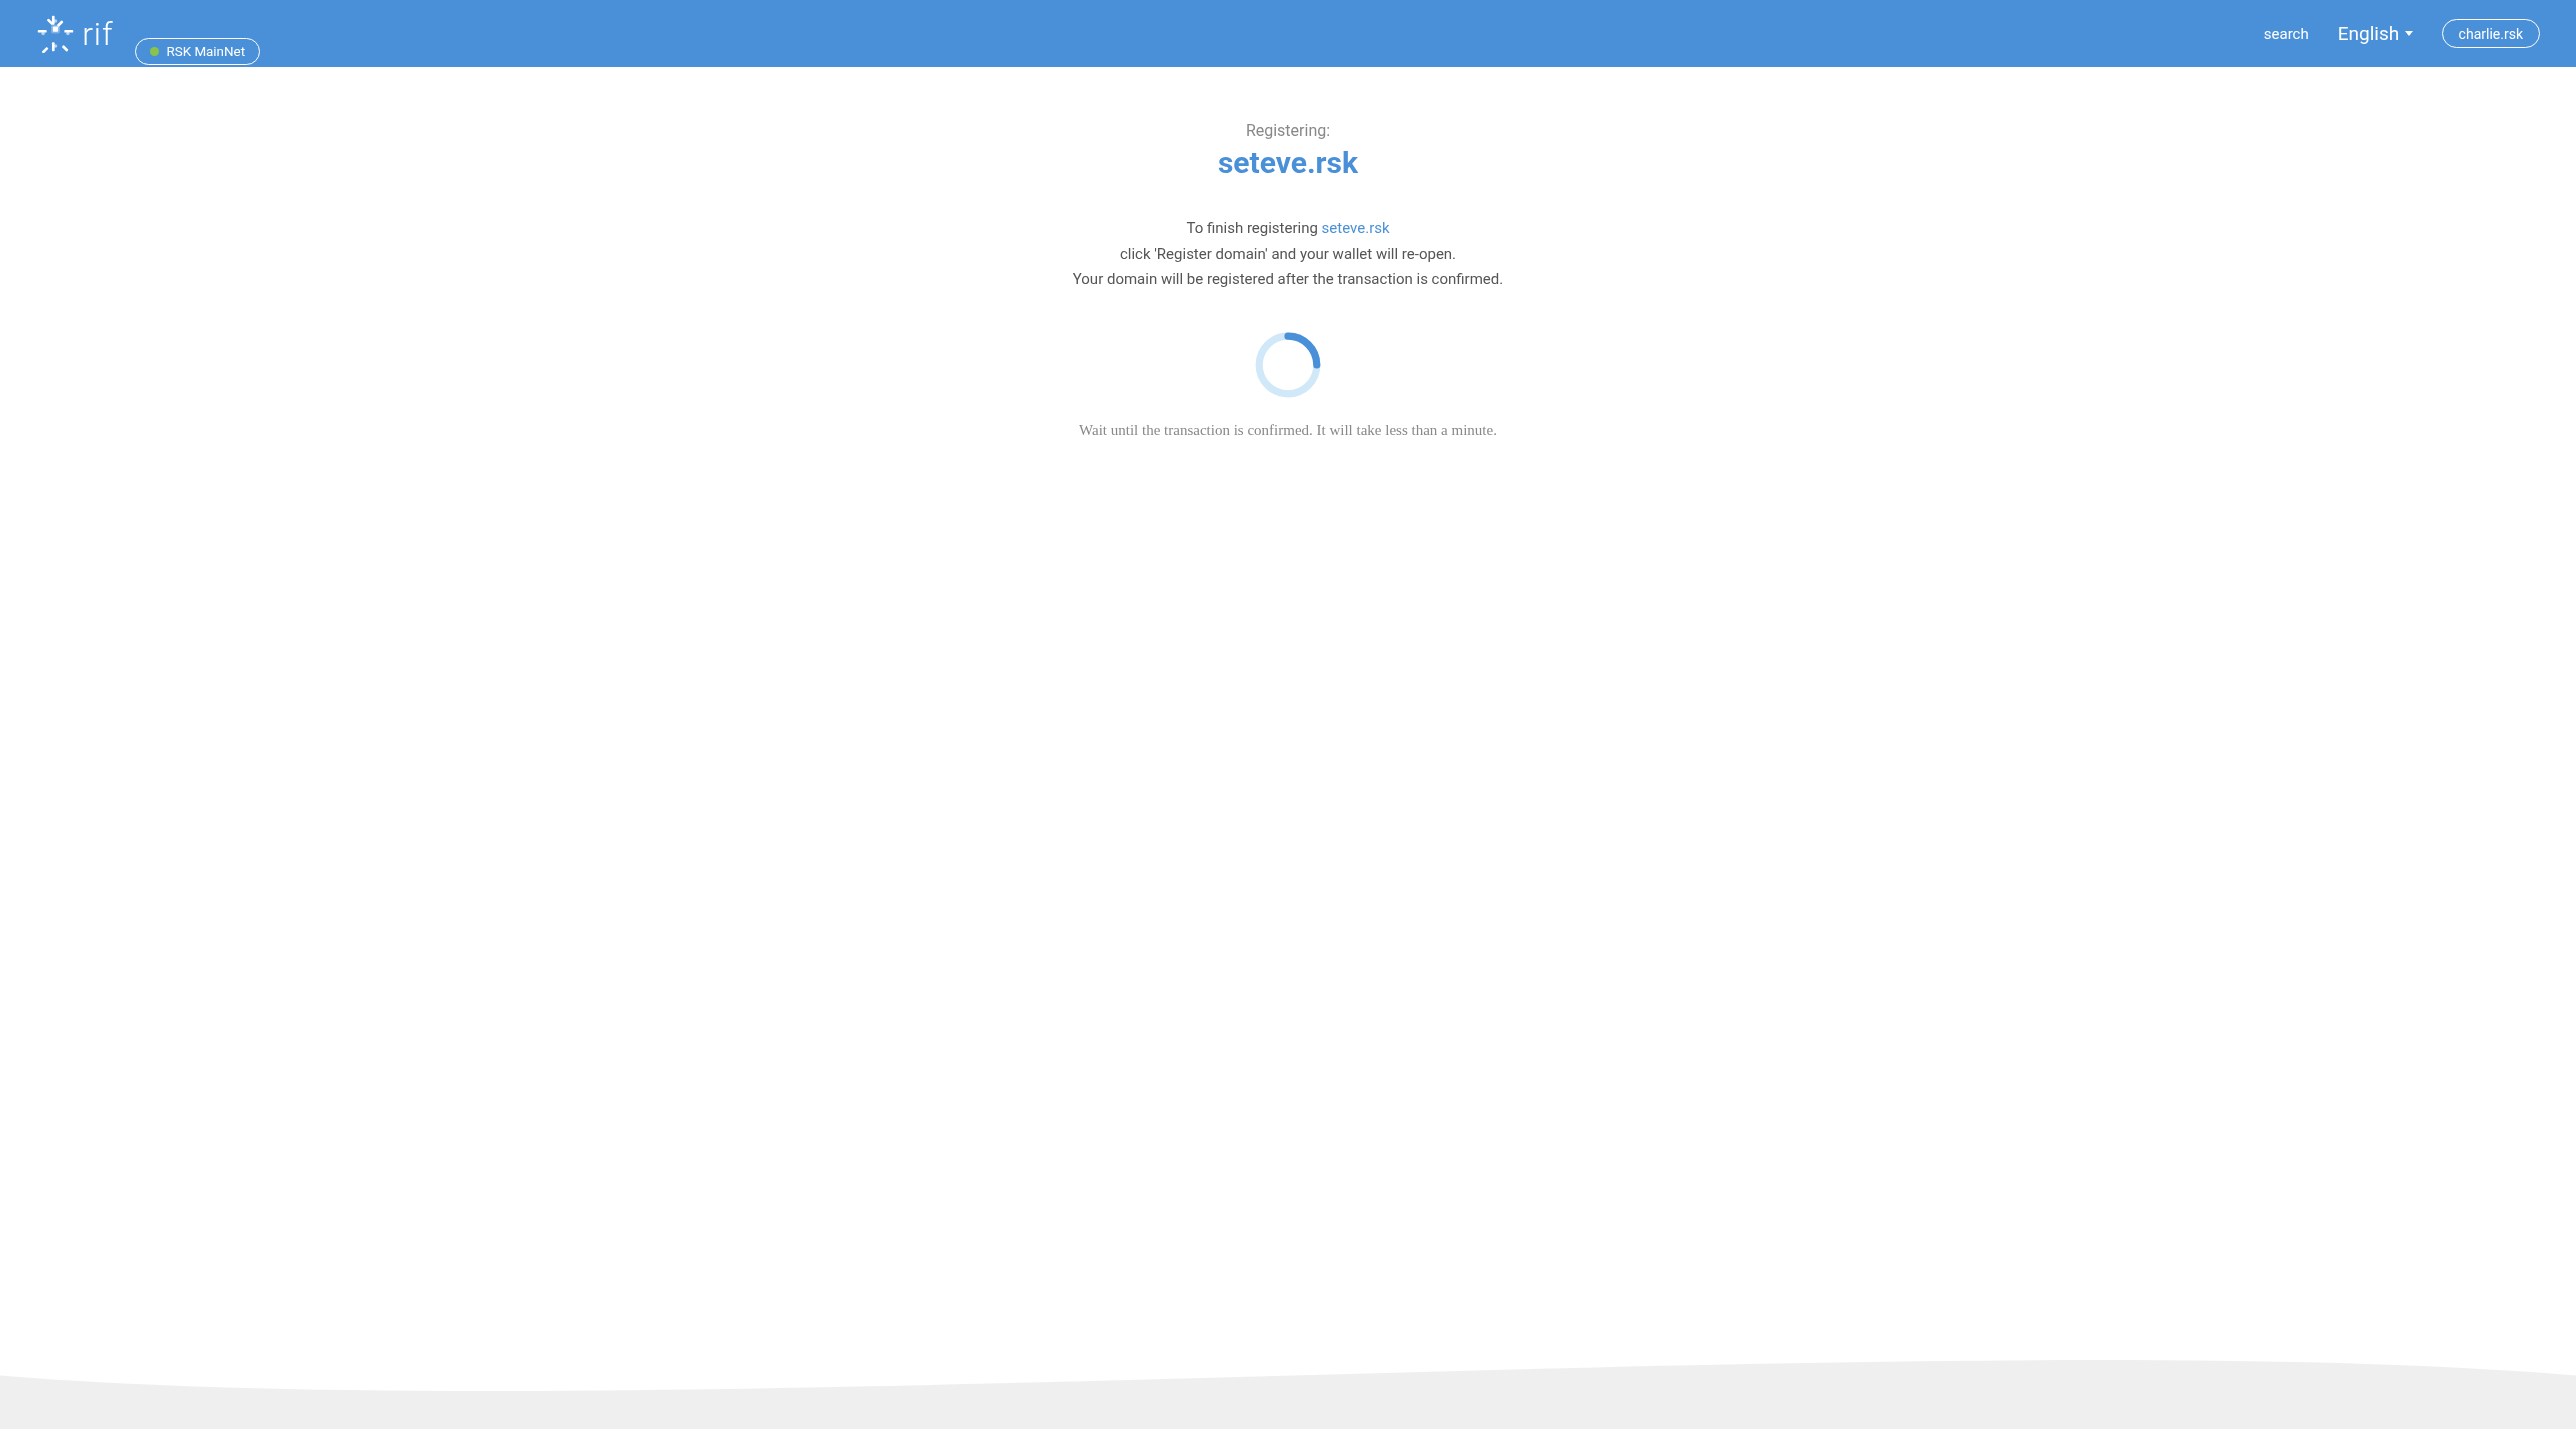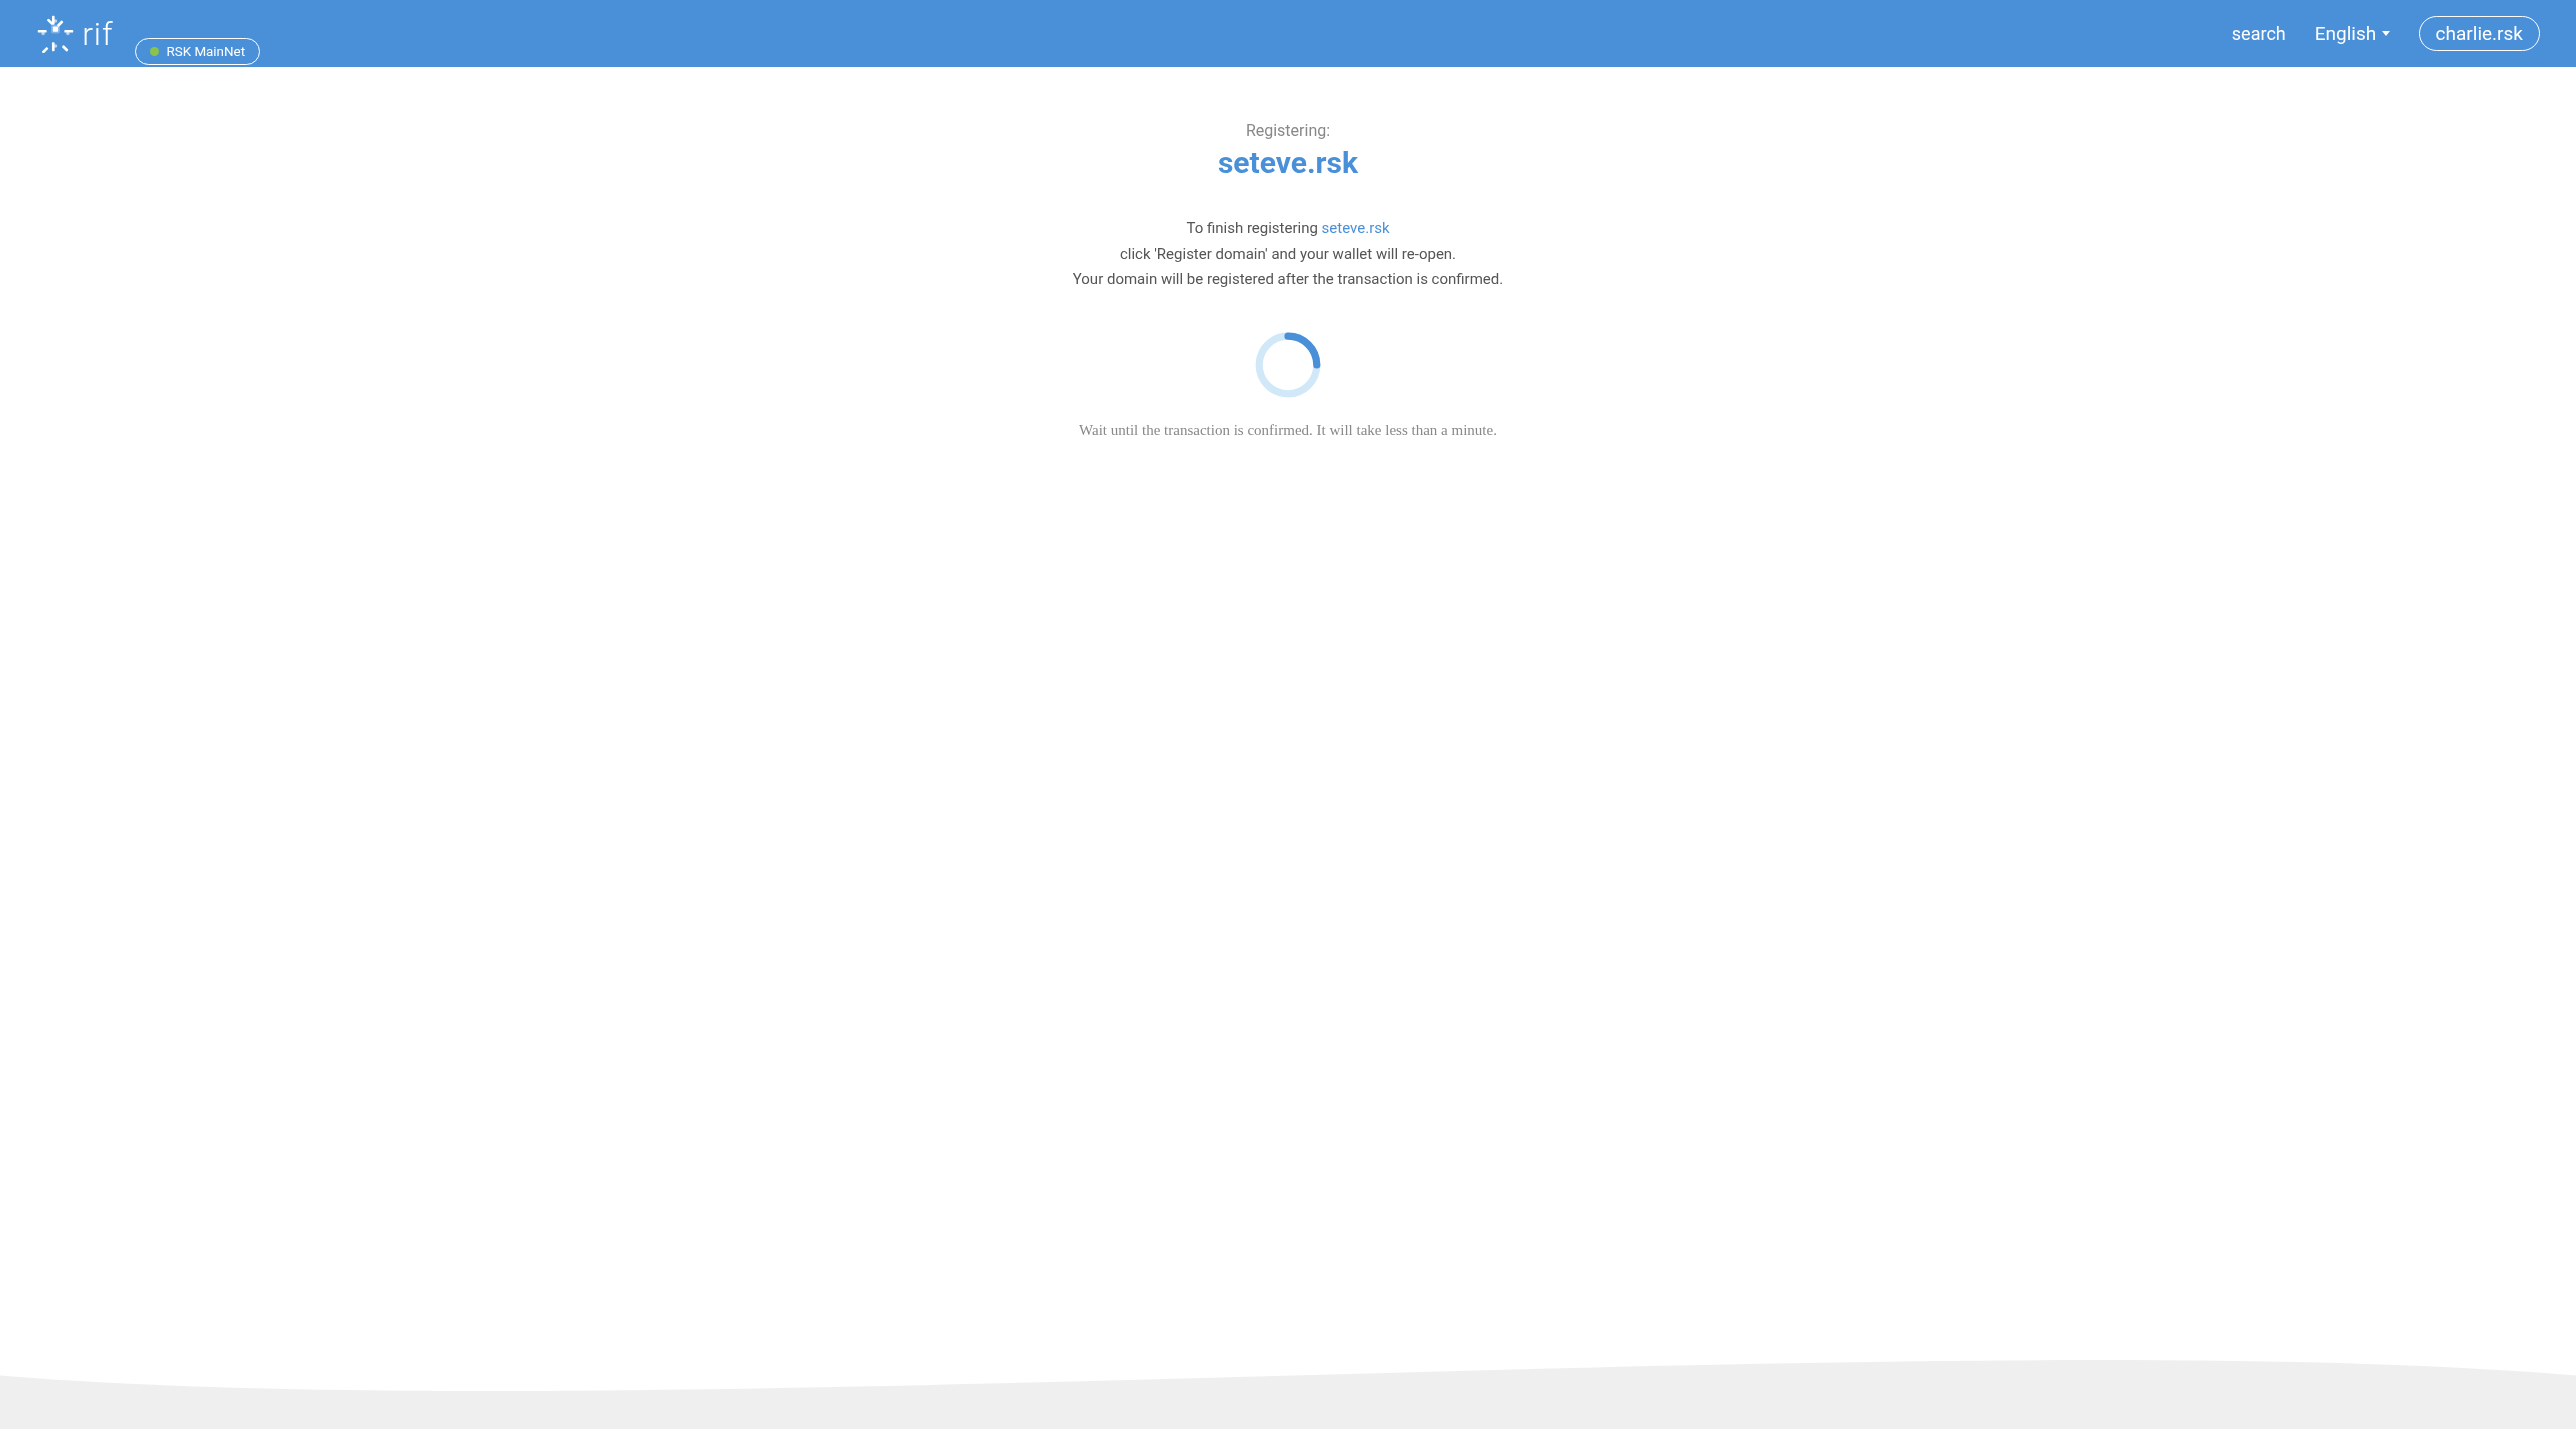--- a/index.html
+++ b/index.html
@@ -69,21 +69,21 @@
     }
 
     .header-right {
       display: flex;
       align-items: center;
       gap: 29px;
     }
 
     .nav-search {
       color: #ffffff;
-      font-size: 18px;
+      font-size: 15px;
       cursor: pointer;
       text-decoration: none;
       margin-left: 36px;
     }
 
     .nav-language {
       display: flex;
       align-items: center;
       gap: 3.6px;
       color: #ffffff;
@@ -99,21 +99,21 @@
       border-right: 4.5px solid transparent;
       border-top: 5.4px solid #ffffff;
       margin-left: 1.8px;
     }
 
     .nav-user {
       border: 1.3px solid #ffffff;
       border-radius: 18px;
       padding: 5.4px 16px;
       color: #ffffff;
-      font-size: 19px;
+      font-size: 14px;
       cursor: pointer;
     }
 
     
     .main {
       display: flex;
       flex-direction: column;
       align-items: center;
       padding: 54px 18px 0;
     }

